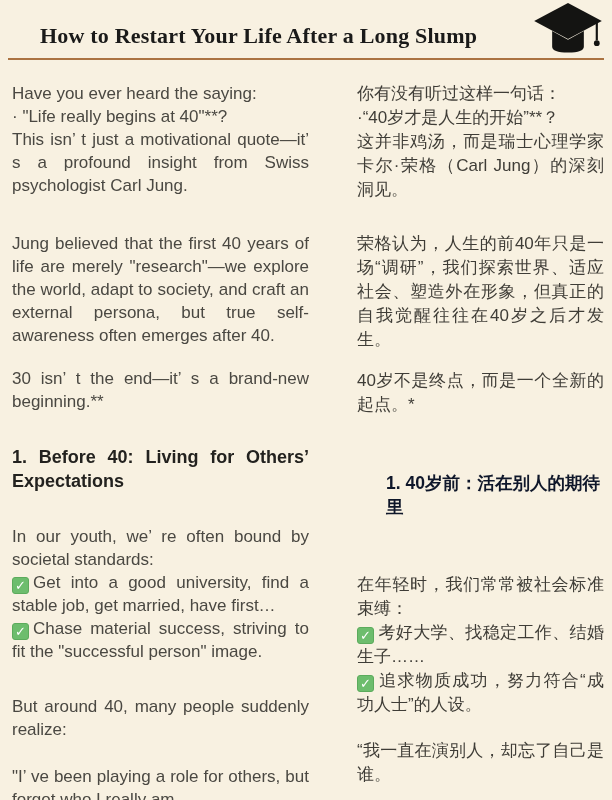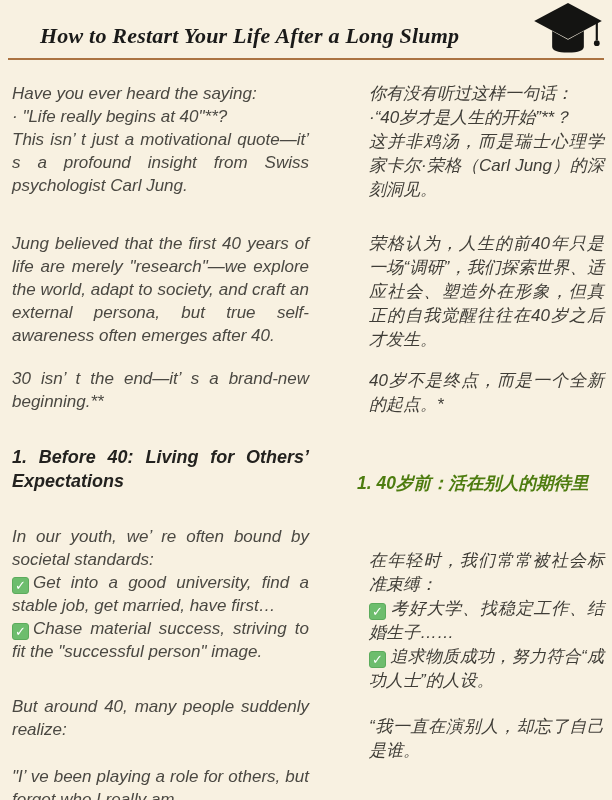--- a/index.html
+++ b/index.html
@@ -5,21 +5,21 @@
   * { margin: 0; padding: 0; box-sizing: border-box; }
   html, body { width: 612px; }
   body {
     width: 612px;
     height: 800px;
     overflow: hidden;
     background: #f8f1e1;
     font-family: "Liberation Sans", "DejaVu Sans", sans-serif;
     color: #45433d;
   }
-  .page { width: 612px; height: 564px; position: relative; font-style: italic; }
+  .page { width: 612px; height: 564px; position: relative; }
 
   .header {
     position: relative;
     padding: 24px 90px 10px 40px;
   }
   .page-title {
     font-family: "Liberation Serif", "DejaVu Serif", serif;
     font-weight: 700;
     font-size: 22px;
     line-height: 24px;
@@ -54,34 +54,34 @@
   }
   .eng {
     font-size: 17px;
     line-height: 23px;
     color: #4a4842;
   }
   .zh {
     font-size: 17px;
     line-height: 24px;
     color: #3f3d37;
-    margin-left: 12px;
   }
   .heading-en {
     font-size: 18px;
     line-height: 24px;
     font-weight: 700;
     color: #23221f;
     text-align: justify;
   }
   .heading-zh {
     font-size: 17.5px;
     line-height: 24px;
     font-weight: 700;
-    color: #4d7c0f;
+    color: #0f172a;
+    margin-left: 29px;
   }
   .check-icon {
     display: inline-block;
     width: 17px;
     height: 17px;
     background: #6dbd6d;
     border: 1px solid #5cab5c;
     color: #ffffff;
     border-radius: 3px;
     font-size: 13px;

